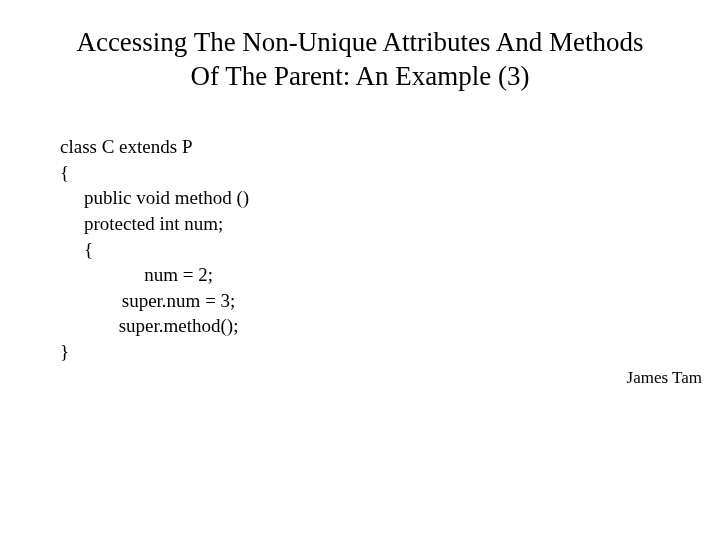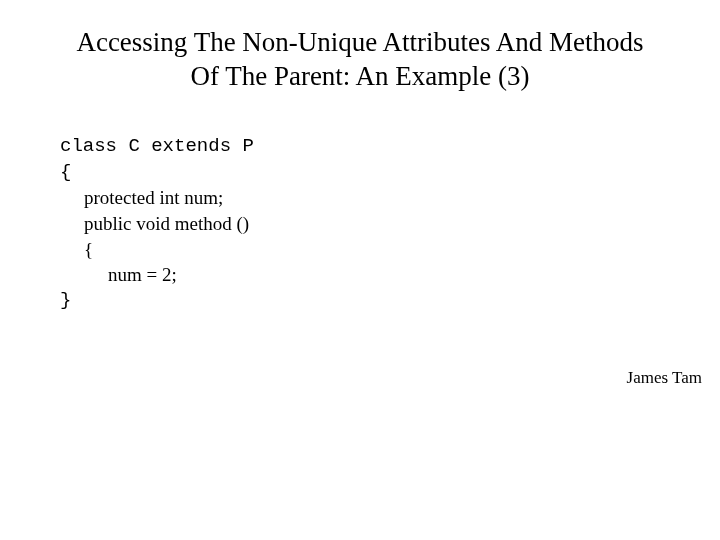--- a/index.html
+++ b/index.html
@@ -28,45 +28,47 @@
     line-height: 1.25;
     font-weight: 400;
   }
   .body {
     position: absolute;
     top: 134px;
     left: 60px;
     font-size: 19px;
     line-height: 1.35;
   }
-  .body .l1 { padding-left: 0; font-family: Liberation Mono, monospace; }
+  .body .l1 { padding-left: 0; }
   .body .l2 { padding-left: 24px; }
-  .body .l3 { padding-left: 48px; }
+  .body .l3 { padding-left: 48px; text-align: center; }
   .footer {
     position: absolute;
     right: 18px;
     bottom: 12px;
     font-size: 17px;
   }
 </style>
 </head>
 <body>
 
 <div class="slide">
 
   <div class="title">
     <span>Accessing The Non-Unique Attributes And Methods</span><br>
     <span>Of The Parent: An Example (3)</span>
   </div>
 
   <div class="body">
     <div class="l1">class C extends P</div>
     <div class="l1">{</div>
+    <div class="l2">public void method ()</div>
     <div class="l2">protected int num;</div>
-    <div class="l2">public void method ()</div>
     <div class="l2">{</div>
     <div class="l3">num = 2;</div>
+    <div class="l3">super.num = 3;</div>
+    <div class="l3">super.method();</div>
     <div class="l1">}</div>
   </div>
 
   <div class="footer">James Tam</div>
 
 </div>
 
 </body></html>

